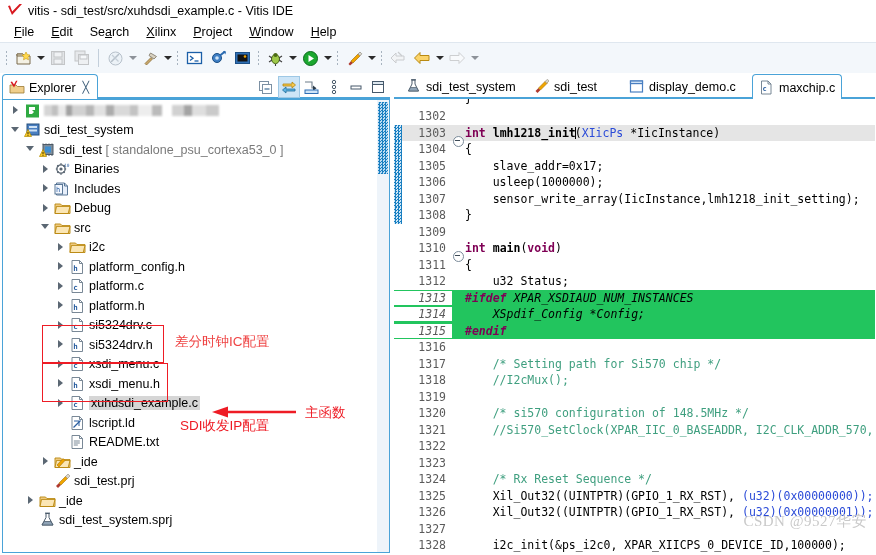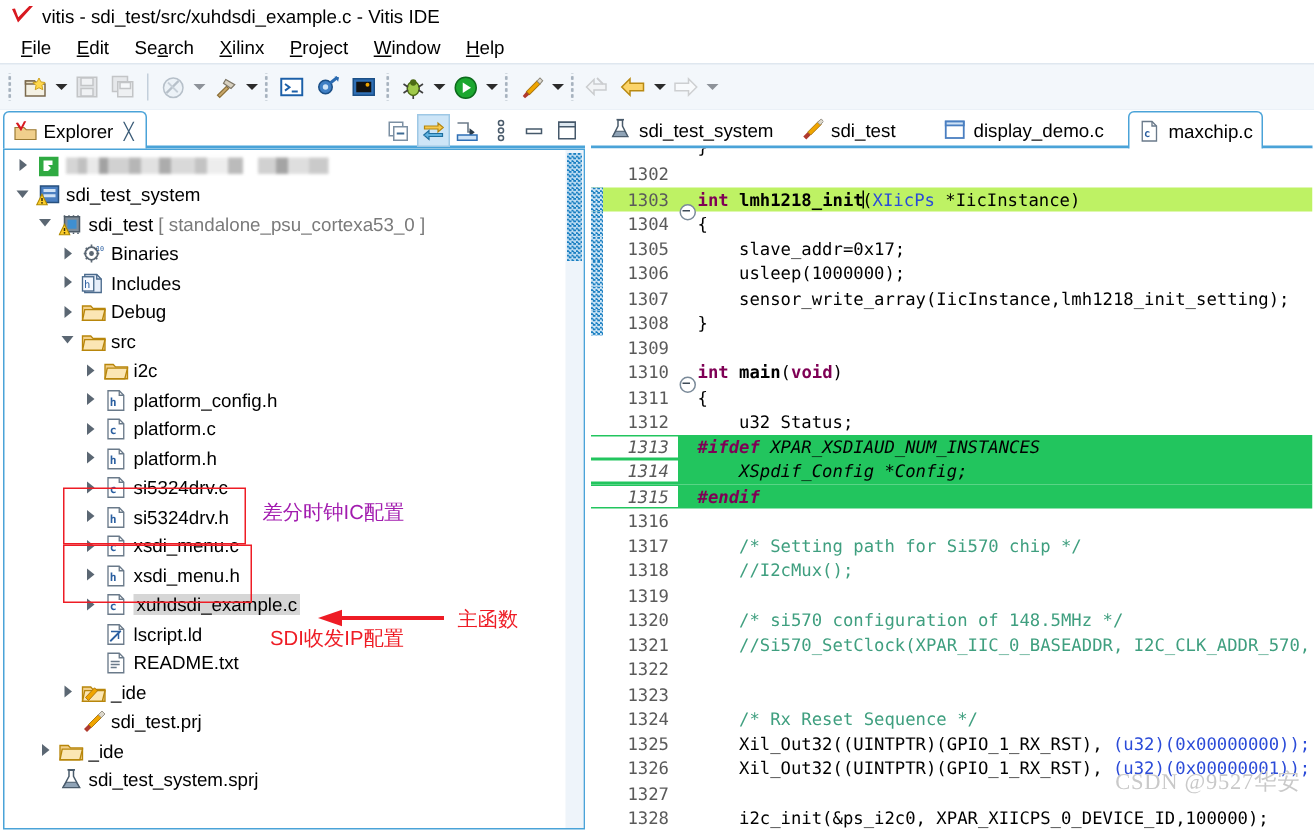--- a/index.html
+++ b/index.html
@@ -81,21 +81,21 @@
   .ed-tabline{position:absolute;left:0;right:0;bottom:0;height:2px;background:#4aa3d8;}
   .ed-body{position:absolute;left:0;top:25px;right:0;bottom:0;background:#ffffff;overflow:hidden;}
   .code{position:absolute;left:0;top:0;right:0;bottom:0;font-family:"DejaVu Sans Mono","Liberation Mono",monospace;font-size:11.5px;}
   .cline{position:relative;height:16.5px;display:flex;align-items:center;white-space:pre;}
   .cline .ln{width:52px;text-align:right;padding-right:6px;color:#5a5a5a;font-size:11.5px;flex:0 0 auto;
              font-family:"DejaVu Sans Mono","Liberation Mono",monospace;}
   .cline .fold{width:11px;flex:0 0 auto;position:relative;}
   .cline .fold.has:after{content:"";position:absolute;left:1px;top:3px;width:9px;height:9px;border:1px solid #7a8a99;border-radius:50%;background:#fff;}
   .cline .fold.has:before{content:"";position:absolute;left:3px;top:7px;width:5px;height:1px;background:#3d4a56;z-index:2;}
   .cline .txt{padding-left:2px;}
-  .cline.hl{background:#bef264;}
+  .cline.hl{background:#e5e5e5;}
   .cline.gray .txt, .cline.gray{background:#22c55e;font-style:italic;}
   .cline.gray .ln{background:#ffffff;}
   .cline.gray .fold{background:#ffffff;}
   .marker-bar{position:absolute;left:0;width:8px;height:16.5px;
     background-image:repeating-conic-gradient(#1a7fc1 0% 25%, #cfe6f6 0% 50%);background-size:3px 3px;}
   .kw{color:#7f0055;font-weight:bold;}
   .cm{color:#3f9f7f;}
   .pp{color:#7f0055;font-weight:bold;}
   .fn{color:#000;font-weight:bold;}
   .bl{color:#2b4bd8;}
@@ -560,21 +560,21 @@
               <span class="label">sdi_test_system.sprj</span>
             </div>
           </div>
         <div class="ex-scroll">
           <div class="ex-thumb"></div>
         </div>
 
         <div id="anno-layer" style="position:absolute;left:0;top:0;right:0;bottom:0;pointer-events:none;">
             <div class="redbox" style="left: 39px; top: 225px; width: 120px; height: 36px; border-color: rgb(238, 28, 37);"></div>
             <div class="redbox" style="left: 39px; top: 263px; width: 124px; height: 37px; border-color: rgb(238, 28, 37);"></div>
-            <div class="redtext" style="left: 172px; top: 233px; color: #a21caf;">差分时钟IC配置</div>
+            <div class="redtext" style="left: 172px; top: 233px; color: #ef4444;">差分时钟IC配置</div>
             <div class="redtext" style="left: 177px; top: 272px; color: rgb(238, 28, 37); margin-top: 45px;">SDI收发IP配置</div>
             <div class="redtext" style="left: 302px; top: 304px; color: rgb(238, 28, 37);">主函数</div>
             <div class="arrow-wrap" style="left: 209px; top: 305px; width: 84px; height: 14px;"><svg width="84" height="14" viewBox="0 0 84 14">
                 <path d="M14 7 H84" stroke="#ee1c25" stroke-width="2.6"></path>
                 <path d="M0 7 L16 1.5 L16 12.5 Z" fill="#ee1c25"></path>
               </svg></div>
           </div>
       </div>
     </div>
 

